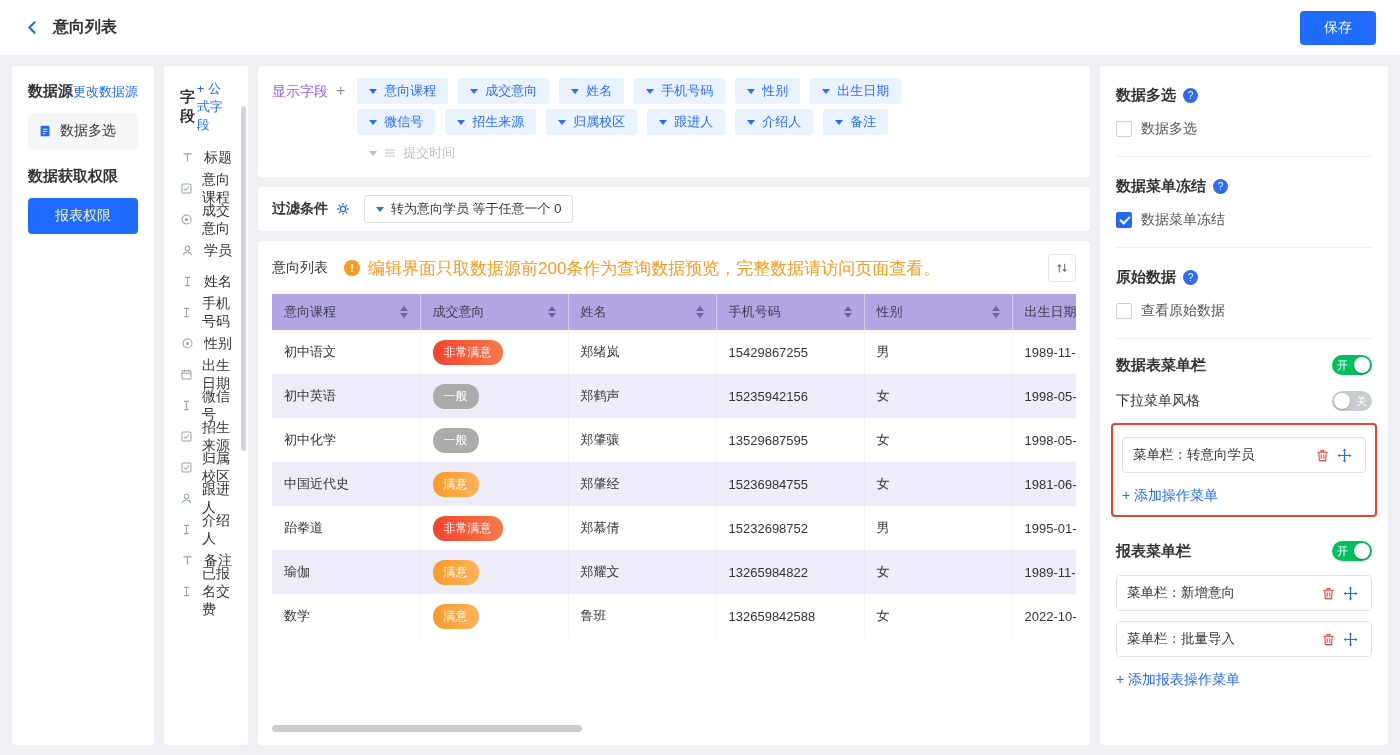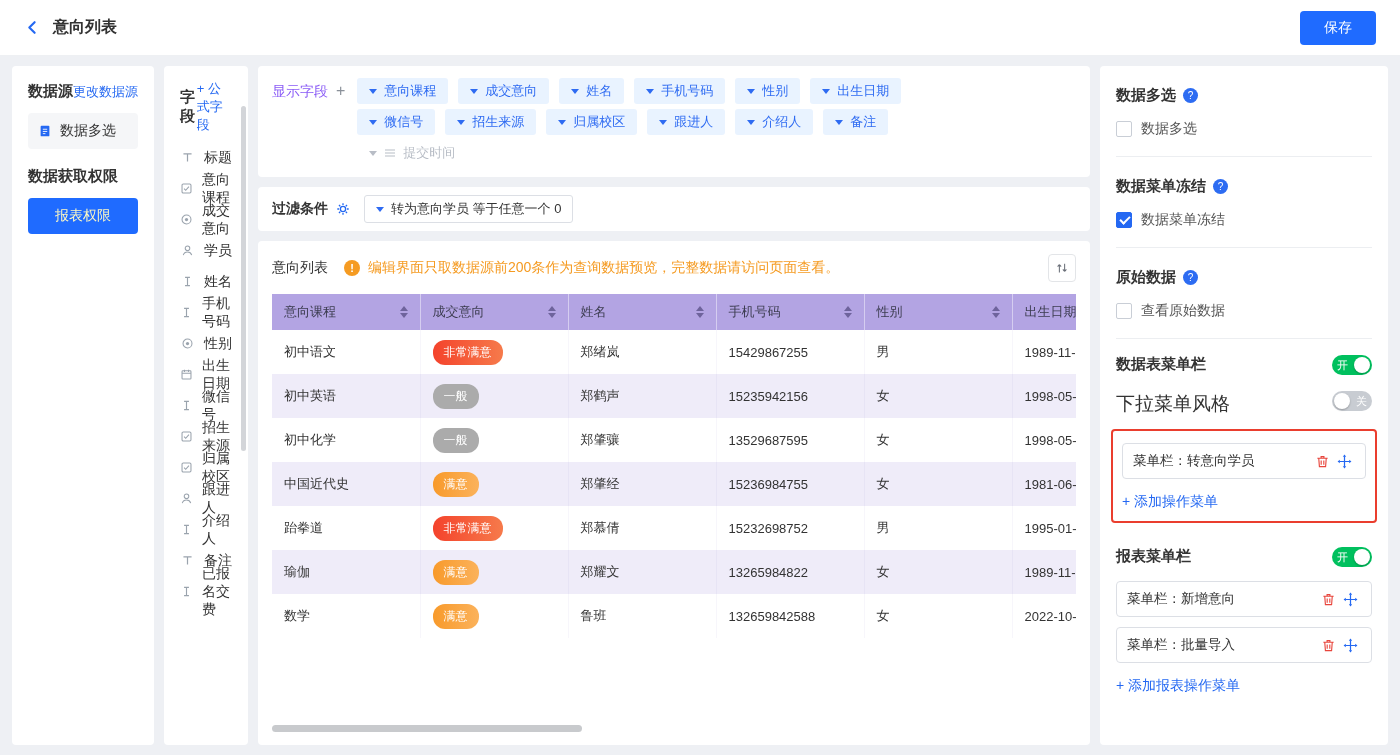--- a/index.html
+++ b/index.html
@@ -48,21 +48,21 @@
   .filter-label{font-size:14px;font-weight:600;color:#333;}
   .gear{display:flex;align-items:center;margin-right:6px;cursor:pointer;}
   .filter-chip{border:1px solid #dcdfe5;border-radius:3px;height:28px;display:inline-flex;align-items:center;gap:7px;padding:0 11px;font-size:13px;color:#333;cursor:pointer;background:#fff;}
   .filter-chip .caret-dn{color:#2e6bf2;}
 
   
   .table-card{flex:1;padding:13px 14px;display:flex;flex-direction:column;min-height:0;}
   .table-head-row{display:flex;align-items:center;gap:8px;}
   .table-title{font-size:14px;color:#333;}
   .warn-icon{width:16px;height:16px;border-radius:50%;background:#f59b22;color:#fff;font-size:11px;font-weight:bold;display:inline-flex;align-items:center;justify-content:center;flex:none;margin-left:8px;}
-  .warning{color:#f59b22;font-size:14px;}
+  .warning{color:#f59b22;font-size:17px;}
   .sort-btn{margin-left:auto;width:28px;height:28px;border:1px solid #e3e5e8;border-radius:4px;display:flex;align-items:center;justify-content:center;cursor:pointer;flex:none;}
   .table-wrap{margin-top:12px;overflow:hidden;}
   table{border-collapse:collapse;table-layout:fixed;width:888px;}
   th{background:#b3a4e3;height:36px;font-size:13px;color:#3c3c50;font-weight:normal;text-align:left;padding:0 12px;border-right:1px solid rgba(255,255,255,.45);cursor:pointer;}
   .th-inner{display:flex;align-items:center;justify-content:space-between;gap:6px;}
   .sort-arrows{display:flex;flex-direction:column;gap:2px;}
   .sort-arrows i{display:block;width:0;height:0;border-left:4px solid transparent;border-right:4px solid transparent;}
   .sort-arrows .up{border-bottom:5px solid #6e639c;}
   .sort-arrows .down{border-top:5px solid #6e639c;}
   td{height:44px;padding:0 12px;font-size:13px;color:#333;border-right:1px solid rgba(120,100,190,.06);}
@@ -86,23 +86,23 @@
 
   
   .right-card{height:100%;padding:16px;overflow:hidden;}
   .setting-sec{padding:4px 0 18px;border-bottom:1px solid #eceef1;margin-bottom:16px;}
   .title-row{display:flex;align-items:center;}
   .q-icon{width:15px;height:15px;border-radius:50%;background:#2d6cf2;color:#fff;font-size:10px;display:inline-flex;align-items:center;justify-content:center;margin-left:7px;cursor:pointer;flex:none;}
   .checkbox-row{display:flex;align-items:center;gap:9px;margin-top:15px;color:#555;font-size:14px;cursor:pointer;}
   .cb{width:16px;height:16px;border:1px solid #c9ced6;border-radius:2px;background:#fff;flex:none;position:relative;}
   .cb.checked{background:#2468f2;border-color:#2468f2;}
   .cb.checked::after{content:"";position:absolute;left:3px;top:3px;width:8px;height:4px;border-left:2px solid #fff;border-bottom:2px solid #fff;transform:rotate(-45deg);}
-  .toggle-row{display:flex;justify-content:space-between;margin-top:2px;}
+  .toggle-row{display:flex;align-items:center;justify-content:space-between;margin-top:2px;}
   .toggle-row.sub{margin-top:16px;}
-  .sub-label{font-size:19px;color:#333;}
+  .sub-label{font-size:14px;color:#333;}
   .toggle{display:inline-flex;align-items:center;width:40px;height:20px;border-radius:10px;padding:2px;gap:3px;cursor:pointer;flex:none;}
   .toggle.on{background:#00c05e;}
   .toggle.off{background:#c8ccd2;}
   .t-label{flex:1;text-align:center;color:#fff;font-size:11px;line-height:1;}
   .knob{width:16px;height:16px;border-radius:50%;background:#fff;flex:none;box-shadow:0 1px 2px rgba(0,0,0,.25);}
   .red-box{border:2px solid #ea3e2e;border-radius:4px;margin:12px -5px 0;padding:12px 9px 10px;}
   .menu-item{border:1px solid #dcdfe5;border-radius:4px;height:36px;display:flex;align-items:center;padding:0 10px;font-size:13.5px;color:#333;margin-bottom:10px;background:#fff;}
   .menu-item .spacer{flex:1;}
   .icon-btn{width:22px;display:flex;justify-content:center;cursor:pointer;}
   .add-link{display:inline-block;font-size:14px;margin-top:4px;}

